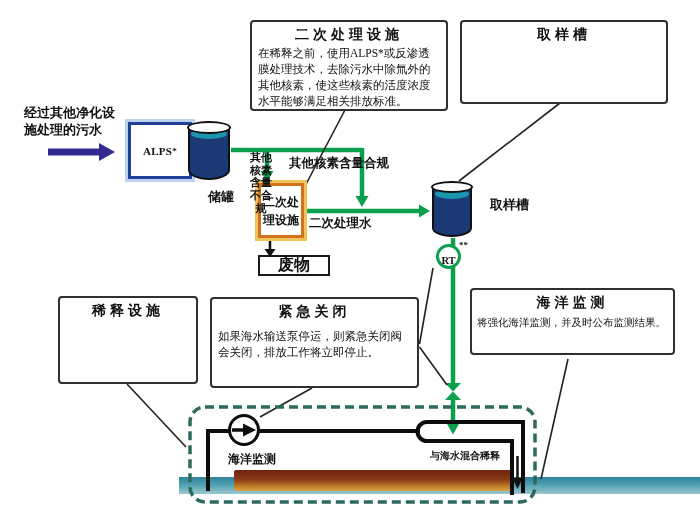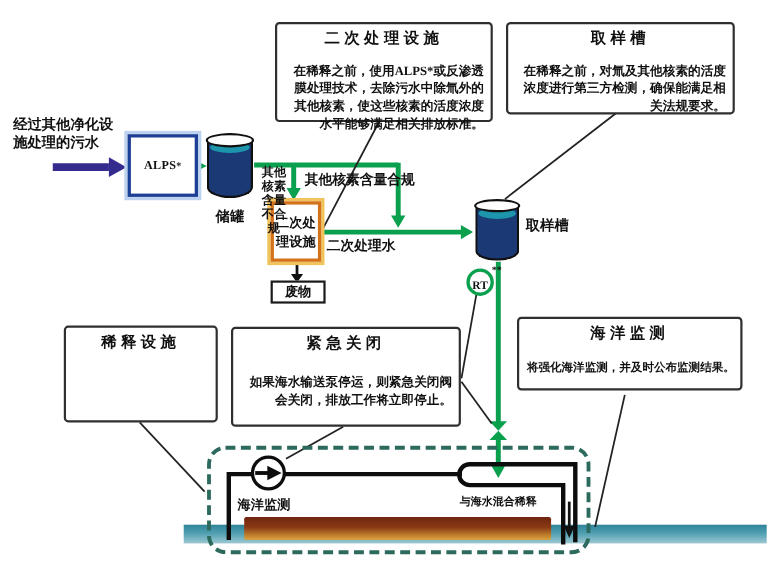--- a/index.html
+++ b/index.html
@@ -1,53 +1,53 @@
 <!DOCTYPE html>
 <html><head>
 <meta charset="utf-8">
 <style>
   html,body{margin:0;padding:0;background:#fff;}
   .stage{
     position:relative;width:700px;height:530px;background:#ffffff;overflow:hidden;
     font-family:"Liberation Serif","DejaVu Serif",serif;color:#111;
   }
-  .abs{position:absolute;}
+  .abs{position:absolute;margin-left:12px;}
   .overlay{position:absolute;left:0;top:0;width:700px;height:530px;z-index:3;}
 
   
   .callout{
     position:absolute;background:#fff;border:2px solid #2f2f2f;border-radius:4px;
     z-index:5;box-sizing:border-box;
   }
   .callout .title{
     text-align:center;font-weight:700;font-size:14px;letter-spacing:4px;
     margin-top:4px;white-space:nowrap;
   }
   .callout .body{
-    font-size:11.5px;line-height:1.38;padding:2px 6px 0 6px;font-weight:700;
-    text-align:right;letter-spacing:0;margin-top:12px;
+    font-size:11.5px;line-height:1.38;padding:2px 6px 0 6px;font-weight:400;
+    text-align:left;letter-spacing:0;
   }
   .callout .body.small{font-size:10.5px;padding:4px 5px 0 5px;}
 
   
   .alps-box{
     left:116px;top:122px;width:64px;height:57px;background:#fff;
     border:3px solid #1e3f96;box-shadow:0 0 0 3px #bcd2ee;z-index:5;
     display:flex;align-items:center;justify-content:center;
     font-size:11px;font-weight:700;letter-spacing:0.3px;box-sizing:border-box;
   }
   .orange-box{
     left:246px;top:183px;width:46px;height:55px;background:#fff;
     border:3px solid #d4711b;box-shadow:0 0 0 3px #f0c35c;z-index:5;
     display:flex;align-items:center;justify-content:center;text-align:center;
     font-size:12px;line-height:1.5;font-weight:600;box-sizing:border-box;
   }
   .waste-box{
-    left:246px;top:255px;width:50px;height:21px;background:#fff;border:2px solid #1a1a1a;
-    display:flex;align-items:center;justify-content:center;font-size:12px;font-weight:600;
+    left:246px;top:255px;width:72px;height:21px;background:#fff;border:2px solid #1a1a1a;
+    display:flex;align-items:center;justify-content:center;font-size:16px;font-weight:600;
     z-index:5;box-sizing:border-box;
   }
   
   .cyl{position:absolute;z-index:5;}
   .cyl .body{position:absolute;left:1px;top:6px;background:#1b3a75;
     border:2px solid #101010;border-top:none;box-sizing:border-box;}
   .cyl .water{position:absolute;background:#1d96ad;border-radius:50%;z-index:2;}
   .cyl .rim{position:absolute;left:0;top:0;background:#fdfdfd;border:2px solid #101010;
     border-radius:50%;box-sizing:border-box;z-index:3;}
 
@@ -179,21 +179,20 @@
   </div>
   <div class="abs lbl rt-sup">**</div>
 
   <div class="callout" style="left:250px;top:20px;width:198px;height:91px;">
     <div class="title">二次处理设施</div>
     <div class="body">在稀释之前，使用ALPS*或反渗透膜处理技术，去除污水中除氚外的其他核素，使这些核素的活度浓度水平能够满足相关排放标准。</div>
   </div>
 
   <div class="callout" style="left:460px;top:20px;width:208px;height:84px;">
     <div class="title">取样槽</div>
-    <div class="body">在稀释之前，对氚及其他核素的活度浓度进行第三方检测，确保能满足相关法规要求。</div>
   </div>
 
   <div class="callout" style="left:58px;top:296px;width:140px;height:88px;">
     <div class="title">稀释设施</div>
   </div>
 
   <div class="callout" style="left:210px;top:297px;width:209px;height:91px;">
     <div class="title">紧急关闭</div>
     <div class="body" style="padding-top:8px;">如果海水输送泵停运，则紧急关闭阀会关闭，排放工作将立即停止。</div>
   </div>

